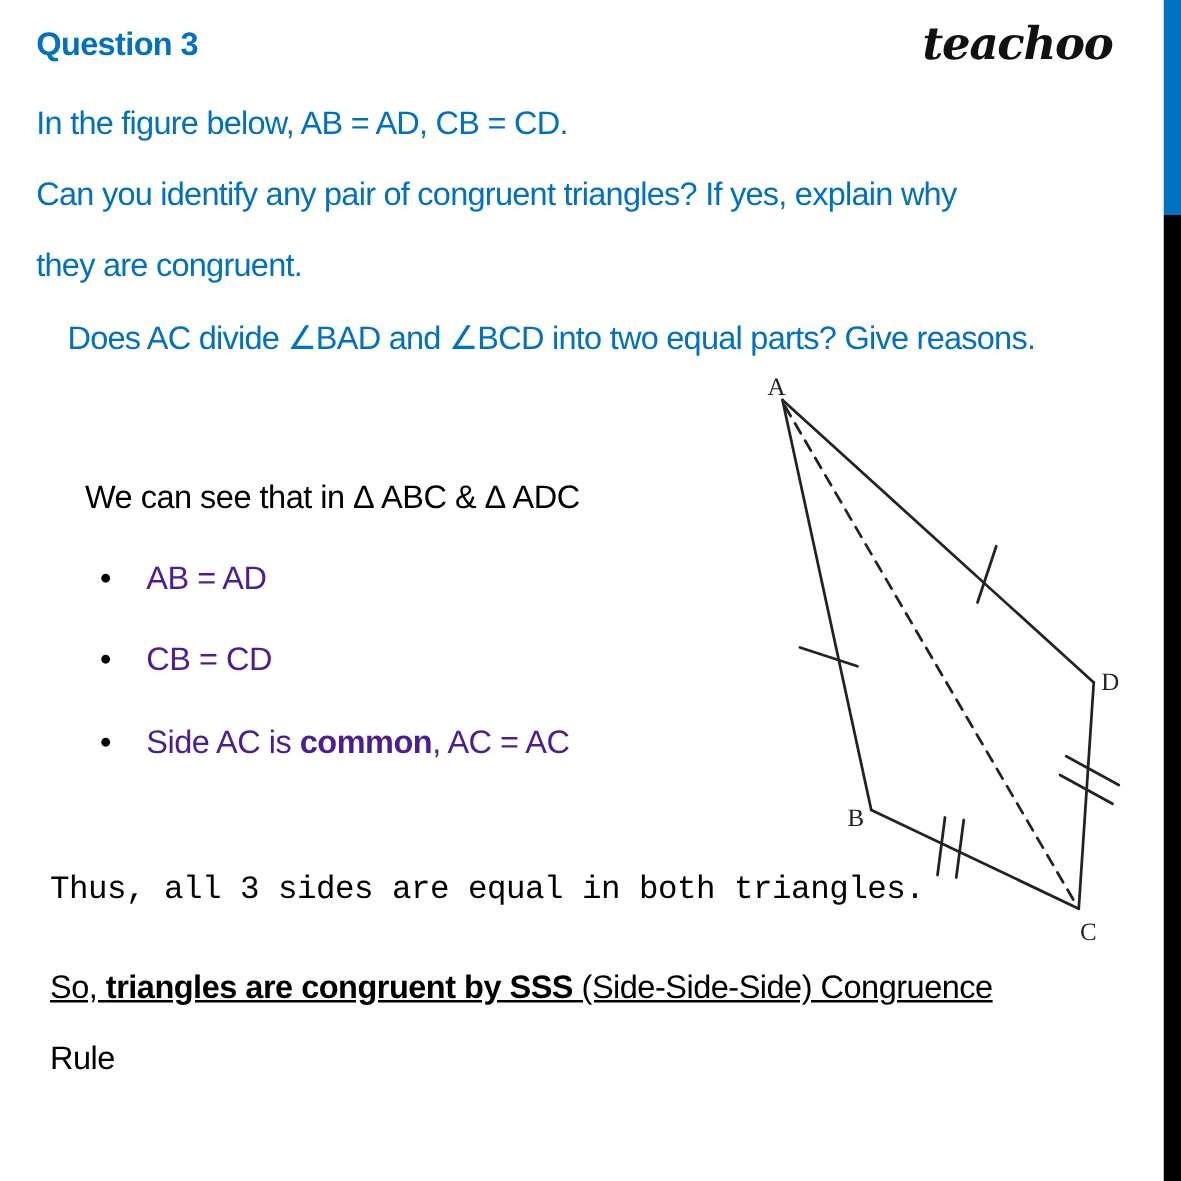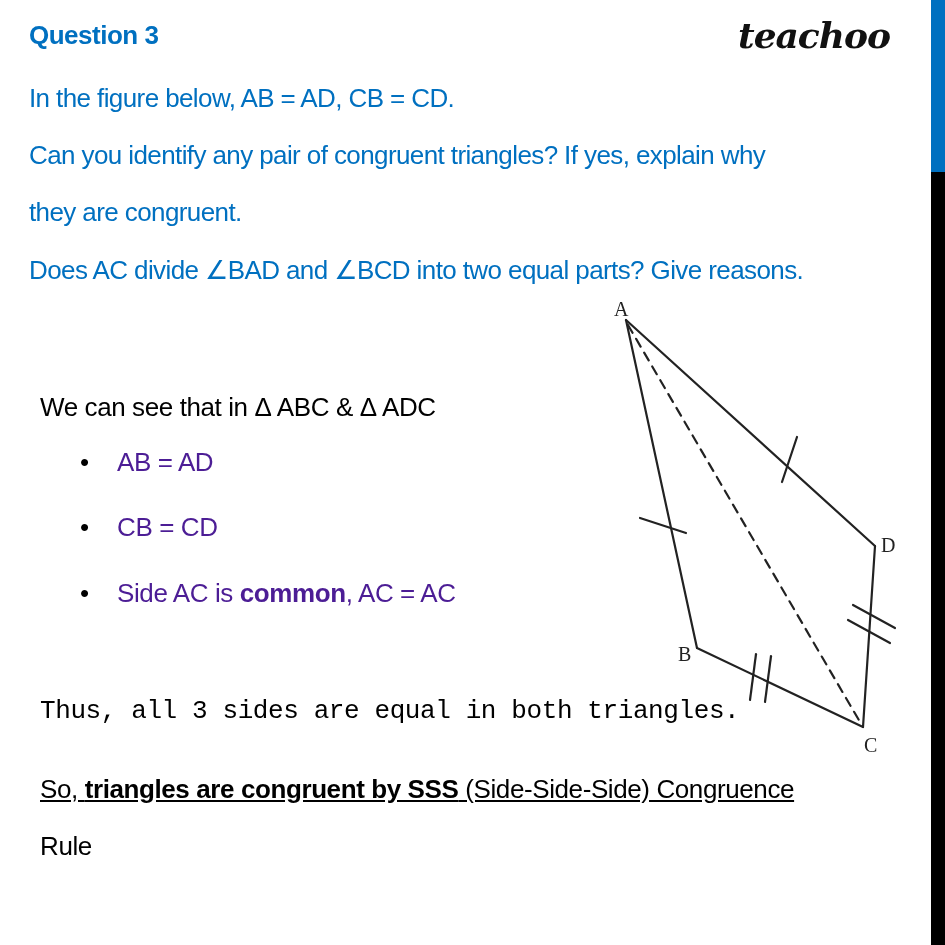--- a/index.html
+++ b/index.html
@@ -44,23 +44,23 @@
 <body>
 
 <div class="slide">
 
   <div class="q-title">Question 3</div>
   <div class="logo">teachoo</div>
 
   <div class="q-line" style="top:83px;">In the figure below, AB = AD, CB = CD.</div>
   <div class="q-line" style="top:140px;">Can you identify any pair of congruent triangles? If yes, explain why</div>
   <div class="q-line" style="top:197px;">they are congruent.</div>
-  <div class="q-line" style="top:255px;">Does AC divide ∠BAD and ∠BCD into two equal parts? Give reasons.</div>
+  <div class="q-line" style="top:255px;margin-left:25px;">Does AC divide ∠BAD and ∠BCD into two equal parts? Give reasons.</div>
 
-  <div class="ans" style="top:392px;">We can see that in Δ ABC &amp; Δ ADC</div>
+  <div class="ans" style="top:382px;margin-left:28px;">We can see that in Δ ABC &amp; Δ ADC</div>
 
   <div class="bullet" style="top:447px;">•</div>
   <div class="bullet-text" style="top:447px;">AB = AD</div>
 
   <div class="bullet" style="top:512px;">•</div>
   <div class="bullet-text" style="top:512px;">CB = CD</div>
 
   <div class="bullet" style="top:578px;">•</div>
   <div class="bullet-text" style="top:578px;"><span>Side AC is </span><b>common</b><span>, AC = AC</span></div>
 

